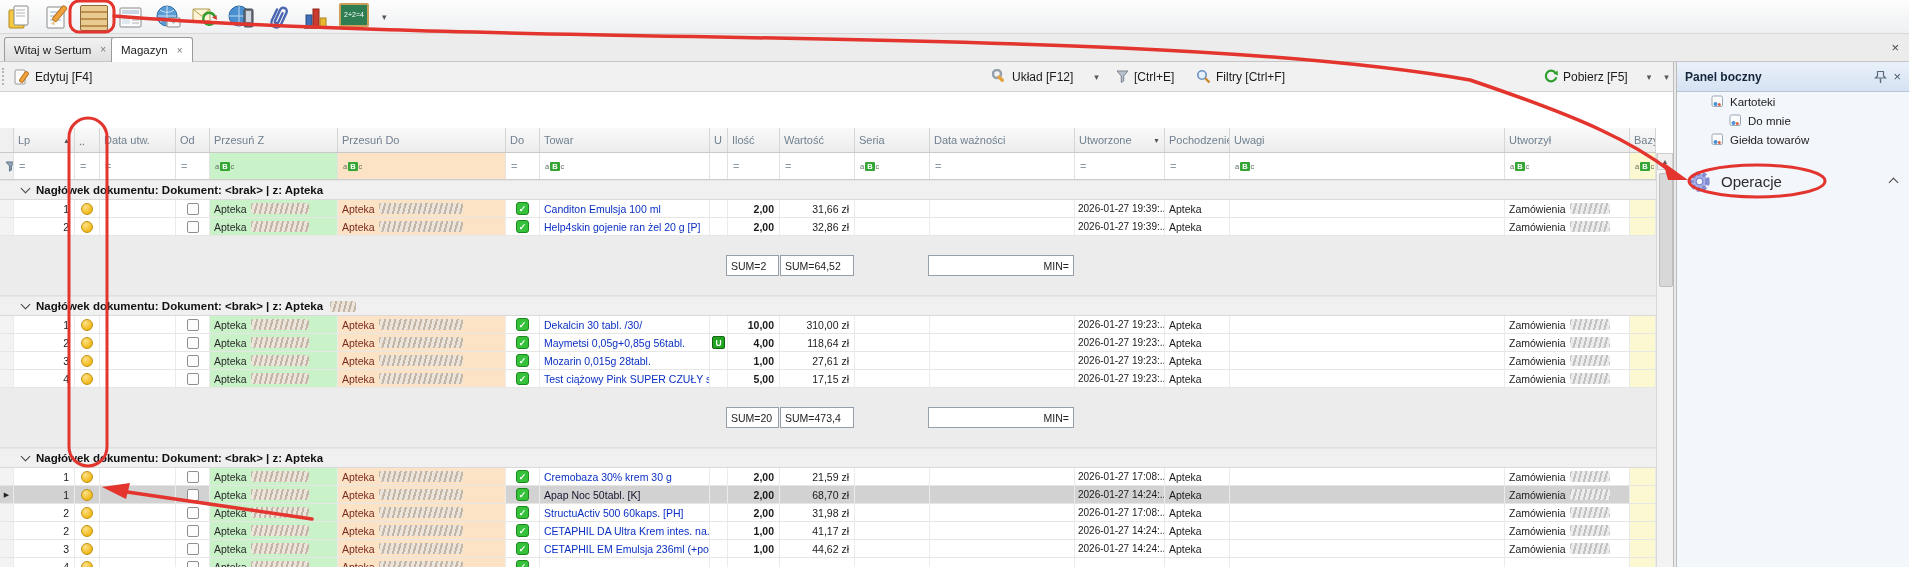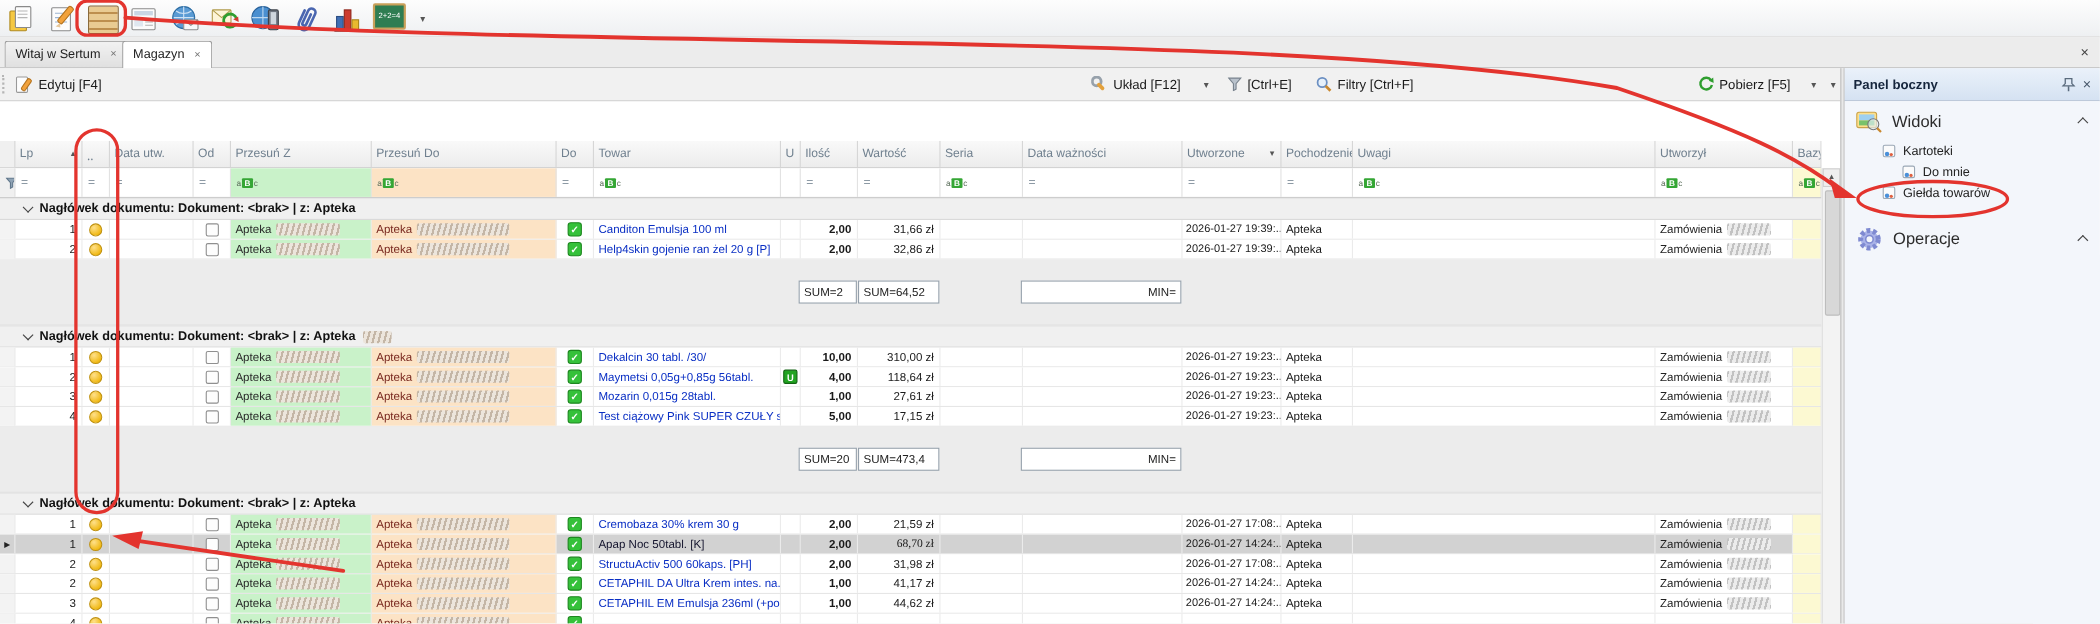--- a/index.html
+++ b/index.html
@@ -723,21 +723,21 @@
             <div class="smg" style="width: 84px;"></div>
           </div>
           <div class="c c-do mid" style="width: 34px;">
             <span class="gchk">✓</span>
           </div>
           <div class="c c-towar" style="width: 170px;">
             <span class="link">Apap Noc 50tabl. [K]</span>
           </div>
           <div class="c c-u mid" style="width: 18px;"></div>
           <div class="c c-ilosc num" style="width: 52px; font-weight: bold;">2,00</div>
-          <div class="c c-wartosc num" style="width: 75px; font-family: Liberation Serif, serif;">68,70 zł</div>
+          <div class="c c-wartosc num" style="width: 75px;">68,70 zł</div>
           <div class="c c-seria" style="width: 75px;"></div>
           <div class="c c-dataw" style="width: 145px;"></div>
           <div class="c c-utworzone" style="width: 90px;">
             <span class="created">2026-01-27 14:24:...</span>
           </div>
           <div class="c c-poch" style="width: 65px; padding-left: 4px;">Apteka</div>
           <div class="c c-uwagi" style="width: 275px;"></div>
           <div class="c c-utworzyl" style="width: 125px;">
             <span class="fromtx" style="color: rgb(34, 34, 34);">Zamówienia</span>
             <div class="smg gray" style="width: 40px;"></div>
@@ -910,32 +910,20 @@
   <div class="phead">
     <span>Panel boczny</span>
     <span class="sp"></span>
     <svg width="13" height="14">
         <path d="M3.5 1.5 h6 v4.5 l2 2 H1.5 l2 -2 z" fill="none" stroke="#5a6b7d" stroke-width="1.2"></path>
         <line x1="6.5" y1="8.5" x2="6.5" y2="13" stroke="#5a6b7d" stroke-width="1.4"></line>
       </svg>
     <span style="font-weight:normal;color:#46576a;font-size:13px;">×</span>
   </div>
   <div class="panelbody">
-    <div class="psec">
-      <svg width="24" height="22">
-          <rect x="1" y="3" width="18" height="14" rx="2" fill="#ffe08a" stroke="#c9a24a"></rect>
-          <rect x="3" y="5" width="14" height="5.5" fill="#9fd0f0"></rect>
-          <rect x="3" y="10.5" width="14" height="4.5" fill="#79c26a"></rect>
-          <circle cx="16" cy="14" r="5" fill="rgba(225,238,250,0.65)" stroke="#777"></circle>
-          <line x1="19.5" y1="17.5" x2="23" y2="21" stroke="#c9882e" stroke-width="2"></line>
-        </svg>
-      <span>Widoki</span>
-      <span class="sp"></span>
-        <span class="chv up"></span>
-    </div>
     <div class="pitem">
       <svg width="13" height="13">
           <rect x="1" y="1" width="10.5" height="10.5" rx="1.5" fill="#fbfbfb" stroke="#9aa7b5"></rect>
           <circle cx="4.5" cy="9" r="2" fill="#4a90d9"></circle>
           <circle cx="8.3" cy="9.5" r="1.5" fill="#e06040"></circle>
         </svg>
       <span>Kartoteki</span>
     </div>
     <div class="pitem child">
       <svg width="13" height="13">

